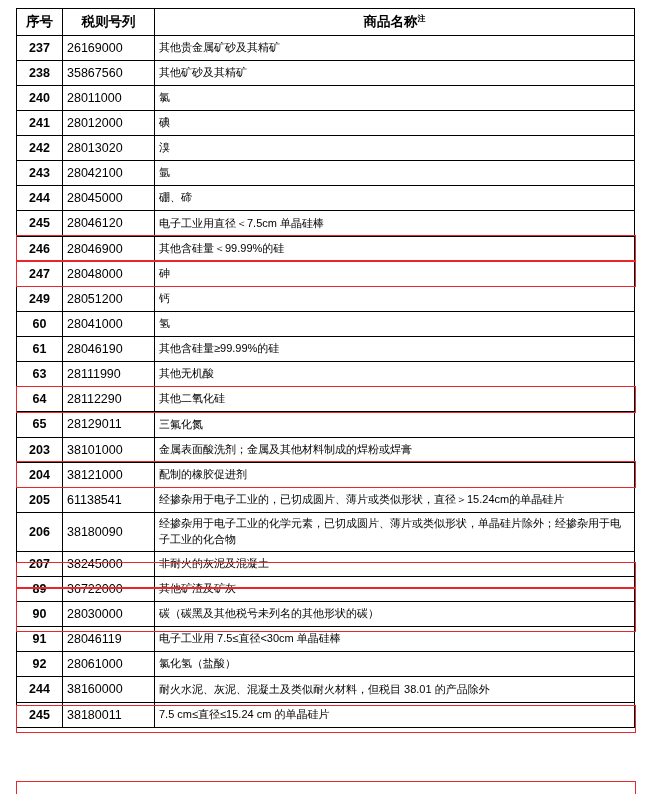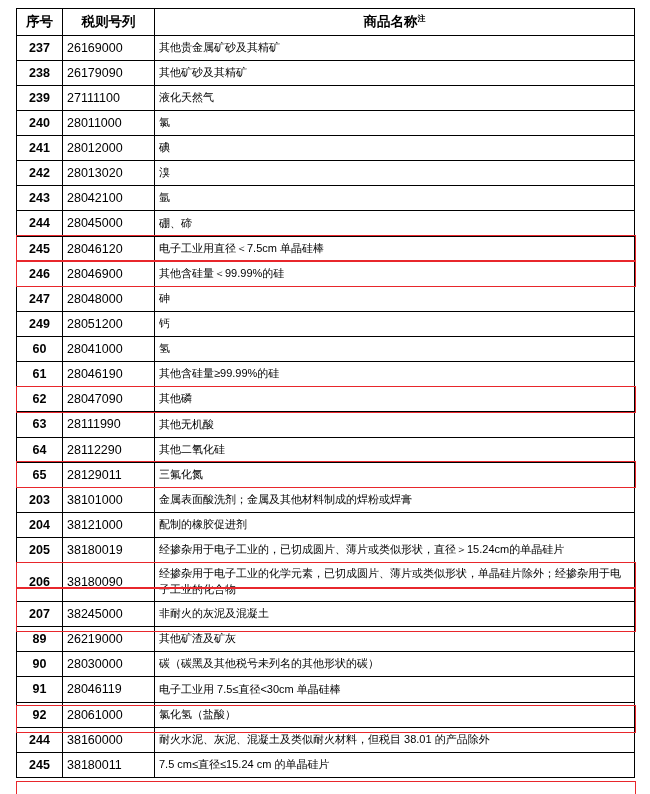--- a/index.html
+++ b/index.html
@@ -89,27 +89,22 @@
       </tr>
     </thead>
     <tbody id="tbody">
         <tr>
           <td class="no">237</td>
           <td class="code">26169000</td>
           <td class="name">其他贵金属矿砂及其精矿</td>
         </tr>
         <tr>
           <td class="no">238</td>
-          <td class="code">26179090</td>
+          <td class="code">35867560</td>
           <td class="name">其他矿砂及其精矿</td>
-        </tr>
-        <tr>
-          <td class="no">239</td>
-          <td class="code">27111100</td>
-          <td class="name">液化天然气</td>
         </tr>
         <tr>
           <td class="no">240</td>
           <td class="code">28011000</td>
           <td class="name">氯</td>
         </tr>
         <tr>
           <td class="no">241</td>
           <td class="code">28012000</td>
           <td class="name">碘</td>
@@ -153,25 +148,20 @@
           <td class="no">60</td>
           <td class="code">28041000</td>
           <td class="name">氢</td>
         </tr>
         <tr>
           <td class="no">61</td>
           <td class="code">28046190</td>
           <td class="name">其他含硅量≥99.99%的硅</td>
         </tr>
         <tr>
-          <td class="no">62</td>
-          <td class="code">28047090</td>
-          <td class="name">其他磷</td>
-        </tr>
-        <tr>
           <td class="no">63</td>
           <td class="code">28111990</td>
           <td class="name">其他无机酸</td>
         </tr>
         <tr>
           <td class="no">64</td>
           <td class="code">28112290</td>
           <td class="name">其他二氧化硅</td>
         </tr>
         <tr>
@@ -184,36 +174,36 @@
           <td class="code">38101000</td>
           <td class="name">金属表面酸洗剂；金属及其他材料制成的焊粉或焊膏</td>
         </tr>
         <tr>
           <td class="no">204</td>
           <td class="code">38121000</td>
           <td class="name">配制的橡胶促进剂</td>
         </tr>
         <tr>
           <td class="no">205</td>
-          <td class="code">38180019</td>
+          <td class="code">61138541</td>
           <td class="name">经掺杂用于电子工业的，已切成圆片、薄片或类似形状，直径＞15.24cm的单晶硅片</td>
         </tr>
         <tr>
           <td class="no">206</td>
           <td class="code">38180090</td>
           <td class="name">经掺杂用于电子工业的化学元素，已切成圆片、薄片或类似形状，单晶硅片除外；经掺杂用于电子工业的化合物</td>
         </tr>
         <tr>
           <td class="no">207</td>
           <td class="code">38245000</td>
           <td class="name">非耐火的灰泥及混凝土</td>
         </tr>
         <tr>
           <td class="no">89</td>
-          <td class="code">26219000</td>
+          <td class="code">36722000</td>
           <td class="name">其他矿渣及矿灰</td>
         </tr>
         <tr>
           <td class="no">90</td>
           <td class="code">28030000</td>
           <td class="name">碳（碳黑及其他税号未列名的其他形状的碳）</td>
         </tr>
         <tr>
           <td class="no">91</td>
           <td class="code">28046119</td>

